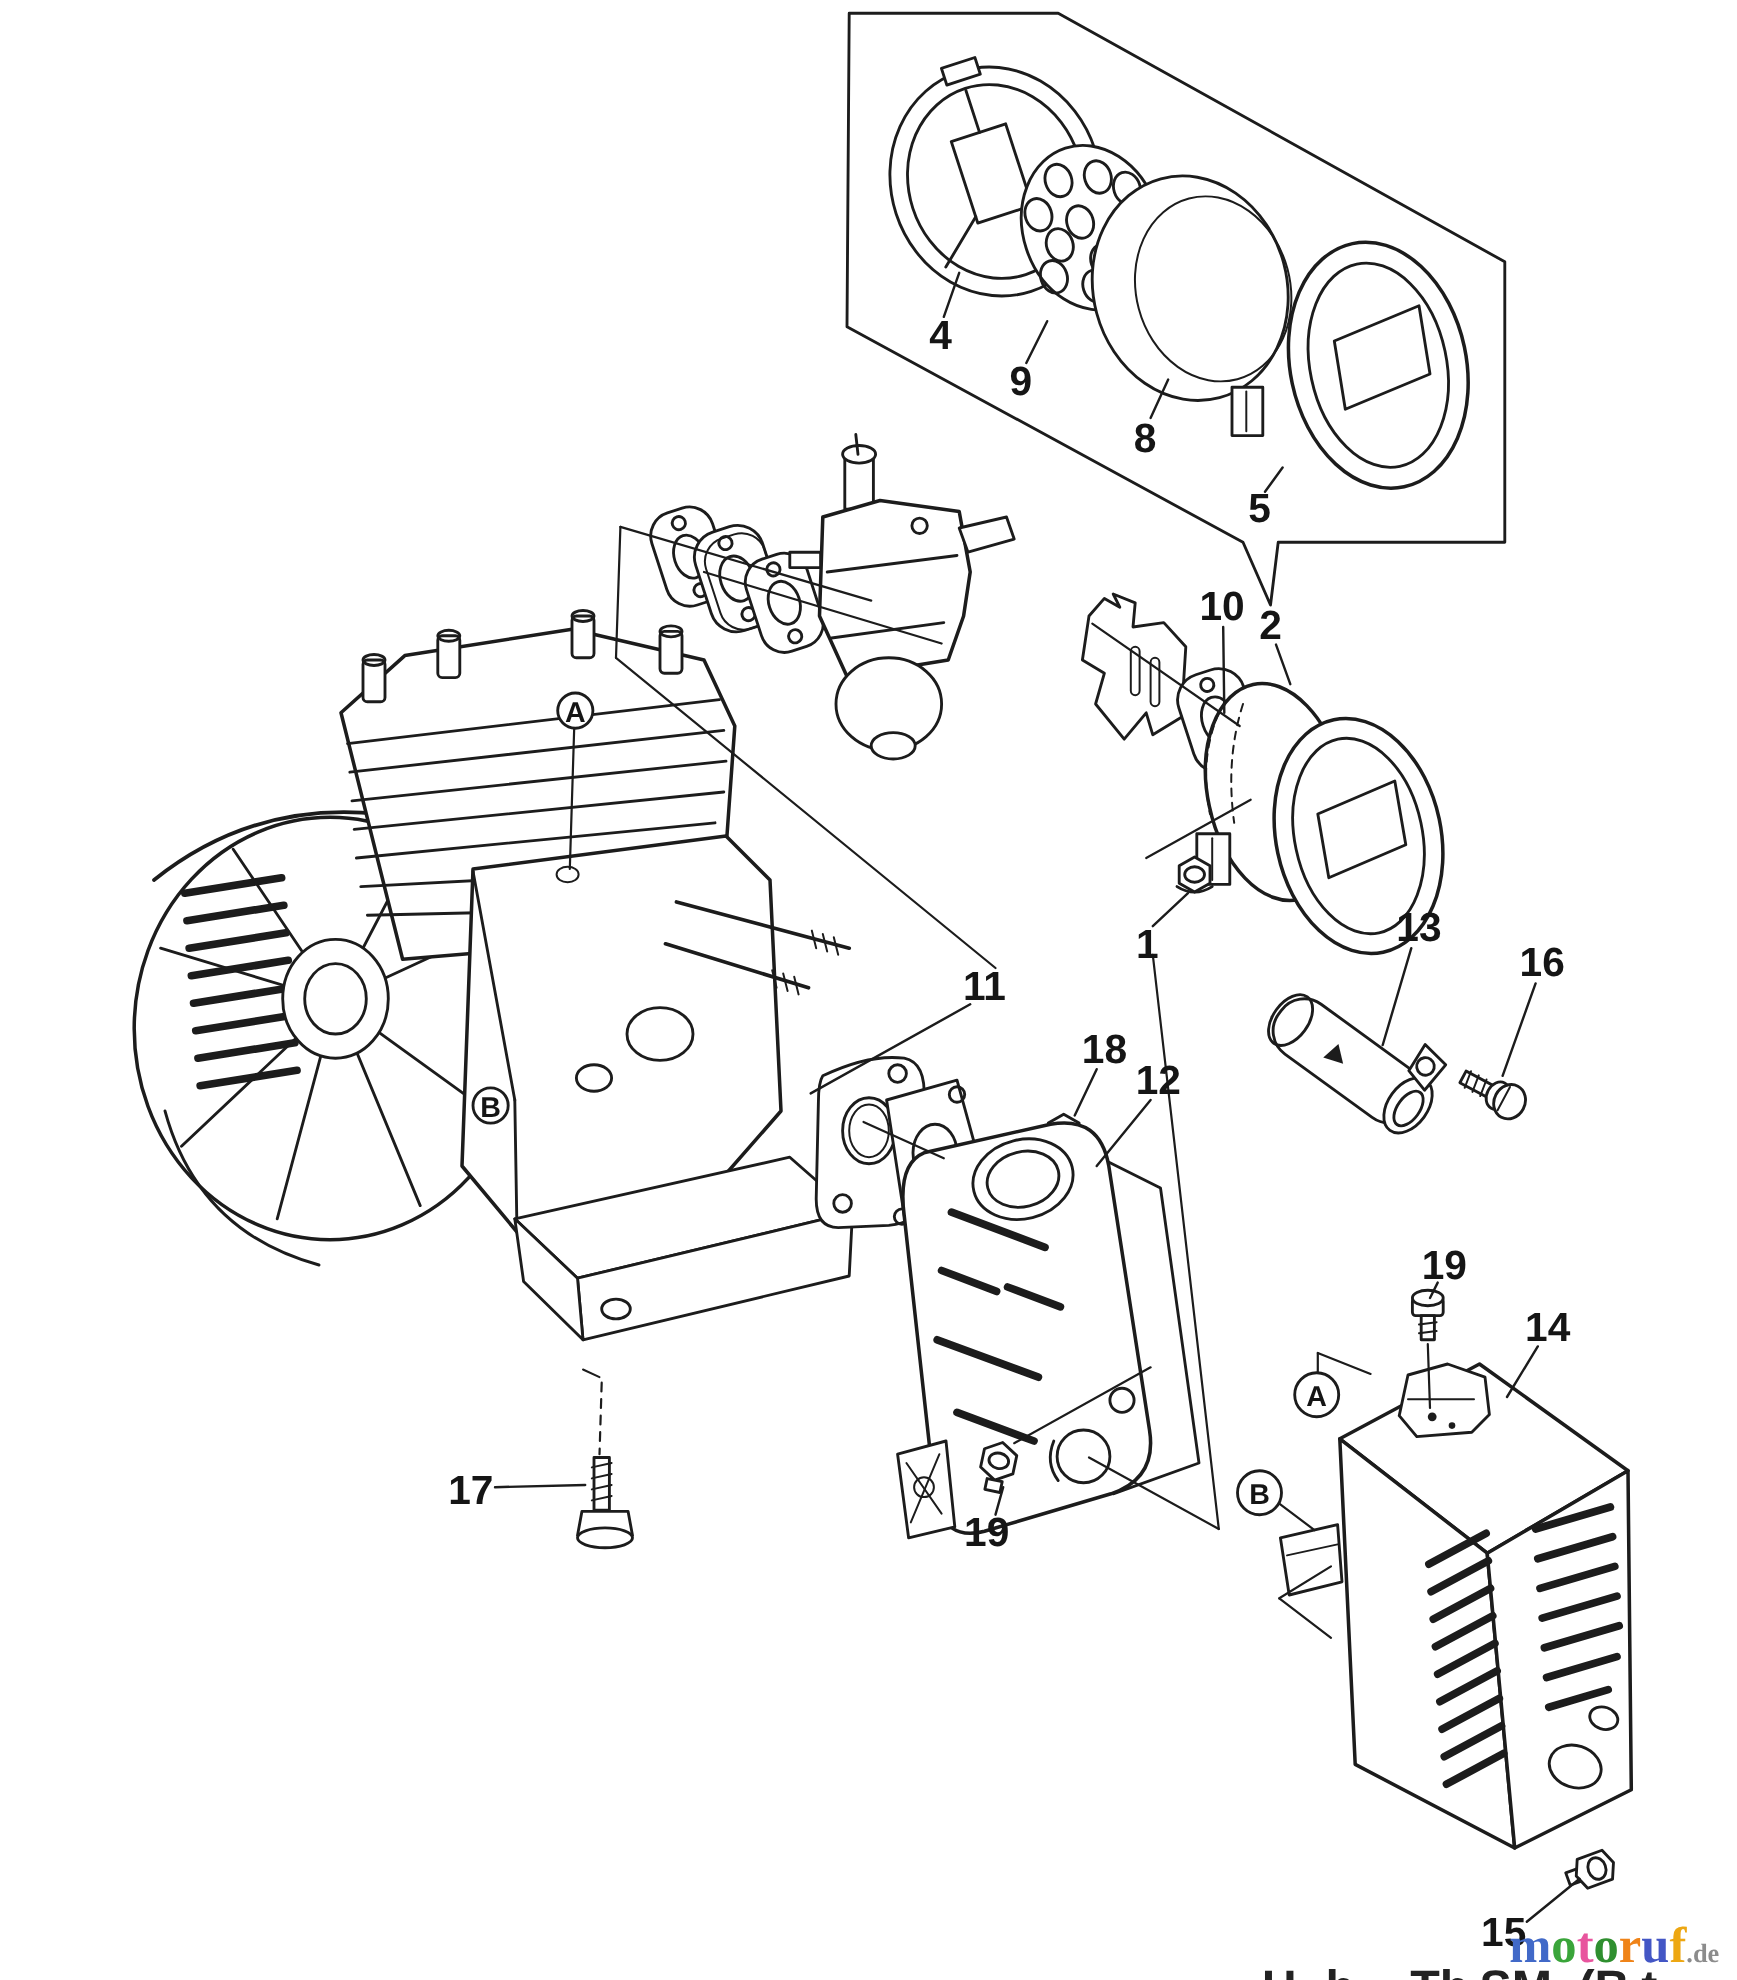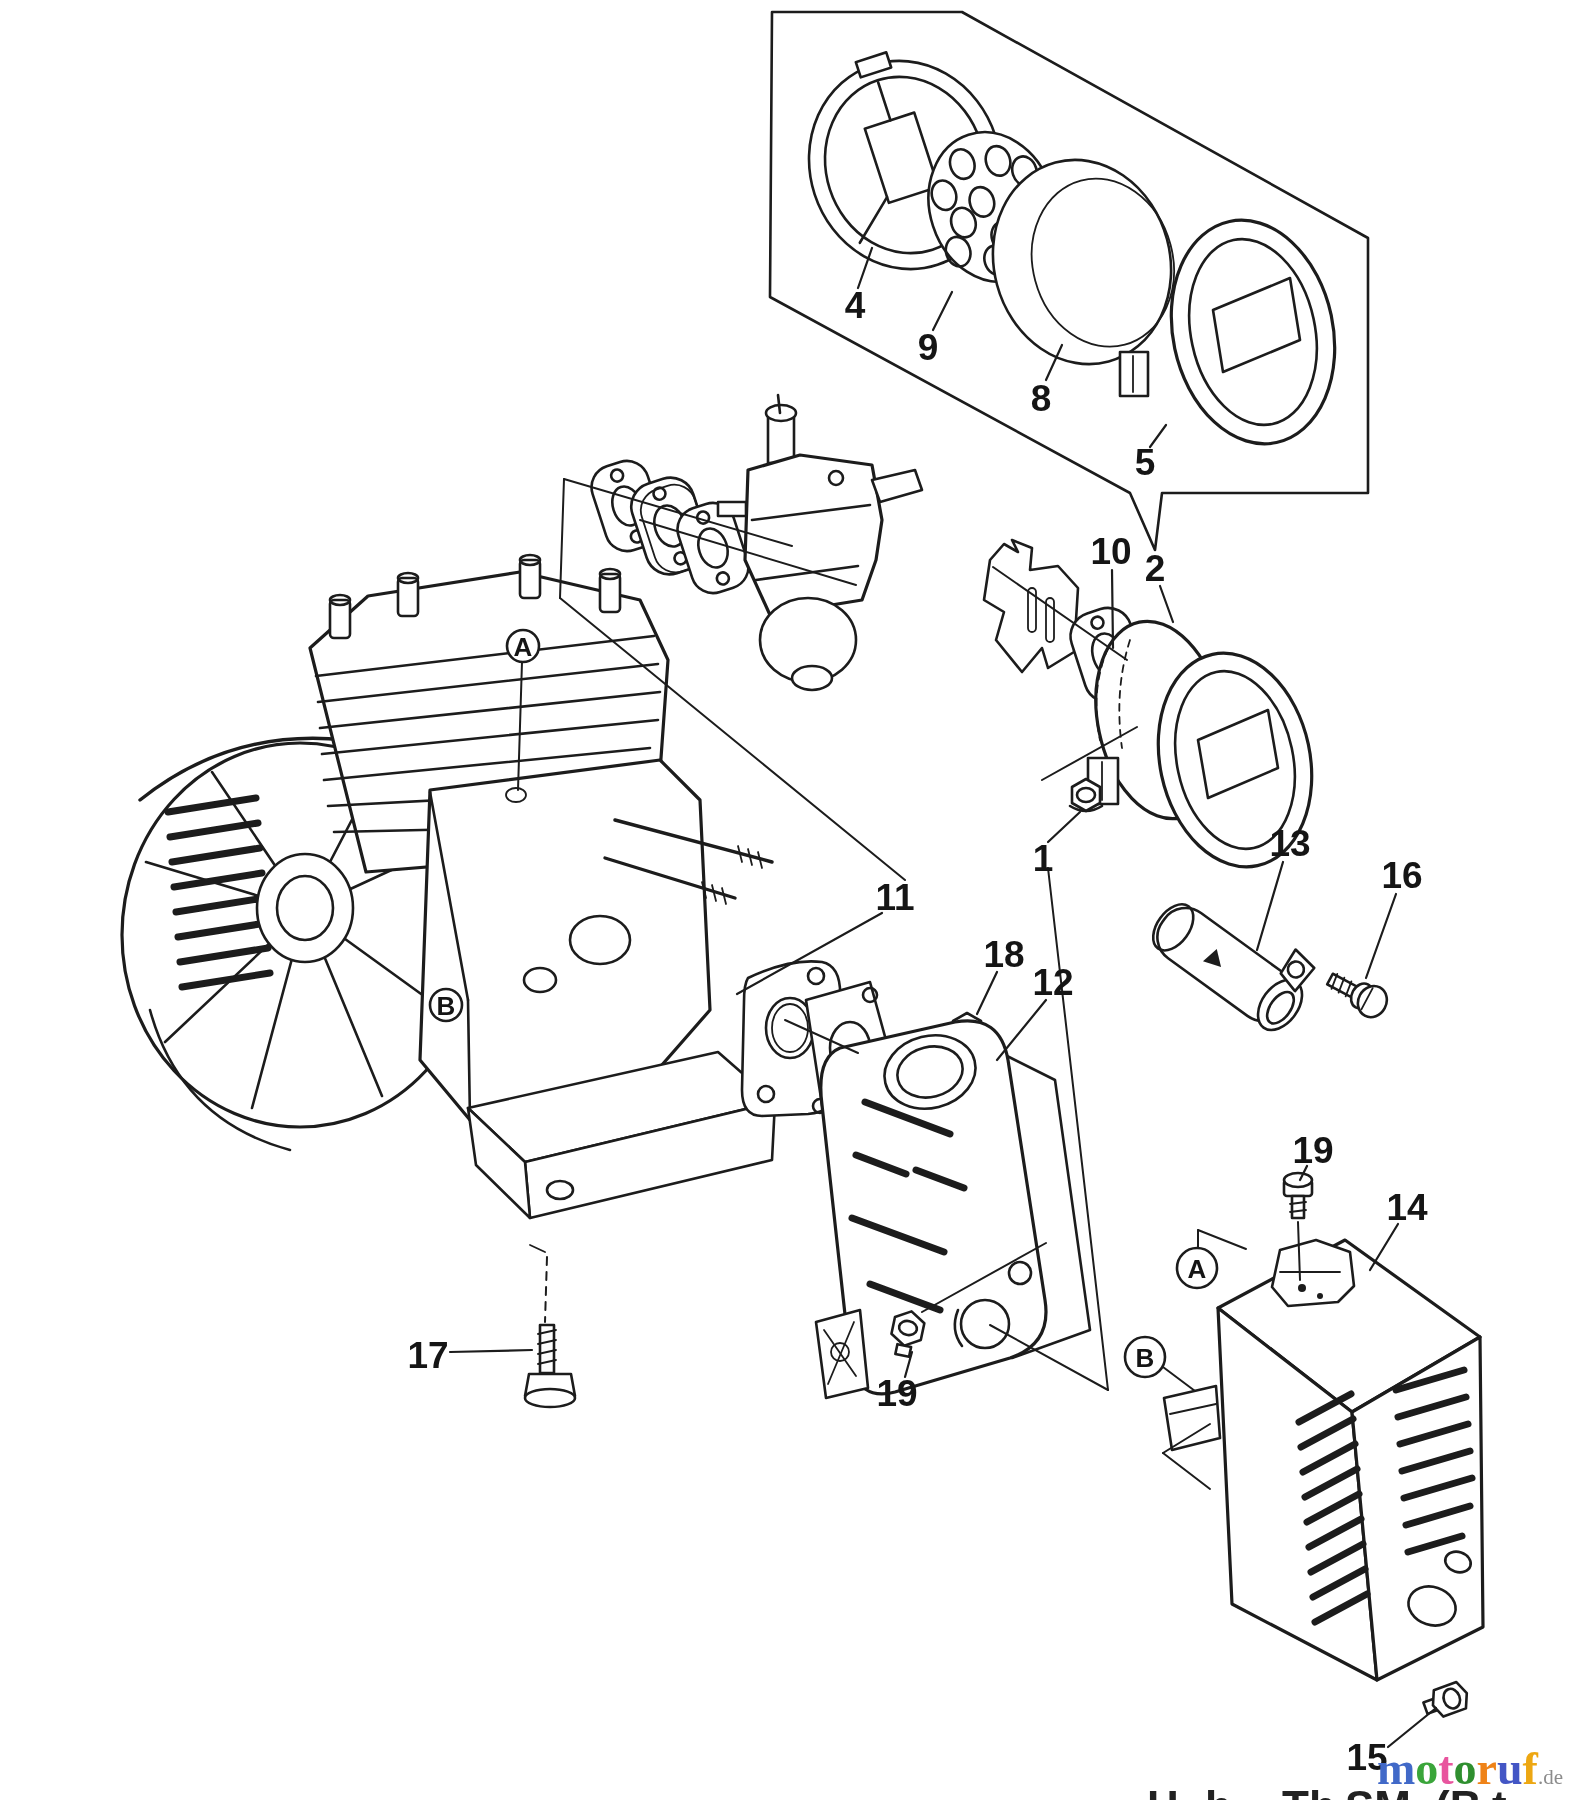--- a/index.html
+++ b/index.html
@@ -11,21 +11,21 @@
   .ink-heavy{stroke:#1c1c1c;fill:none;stroke-width:3.4;stroke-linecap:round;stroke-linejoin:round;}
   .wfill{fill:#ffffff;stroke:#1c1c1c;stroke-width:2.6;stroke-linejoin:round;}
   .wfill-h{fill:#ffffff;stroke:#1c1c1c;stroke-width:3.2;stroke-linejoin:round;}
   .slot{stroke:#1c1c1c;stroke-width:7;stroke-linecap:round;}
   .part-num{font-family:"Liberation Sans",sans-serif;font-weight:700;font-size:37px;fill:#151515;}
   .ref-letter{font-family:"Liberation Sans",sans-serif;font-weight:700;font-size:26px;fill:#151515;}
   .frag{font-family:"Liberation Sans",sans-serif;font-weight:700;font-size:44px;fill:#222;}
   #watermark{position:absolute;right:16px;bottom:8px;
              font-family:"Liberation Serif",serif;font-weight:700;font-size:46px;line-height:1;
              letter-spacing:0px;user-select:none;}
-  #watermark .suffix{font-size:21px;font-weight:400;}
+  #watermark .suffix{font-size:24px;font-weight:700;}
 </style>
 </head>
 <body>
 
 <div id="stage">
 <svg width="1579" height="1800" viewBox="0 0 1579 1800">
 
   <g>
     <path class="ink" d="M772,12 L962,12 L1368,238 L1368,493 L1162,493 L1155,550 L1130,493 L770,297 Z"></path>
   </g>

